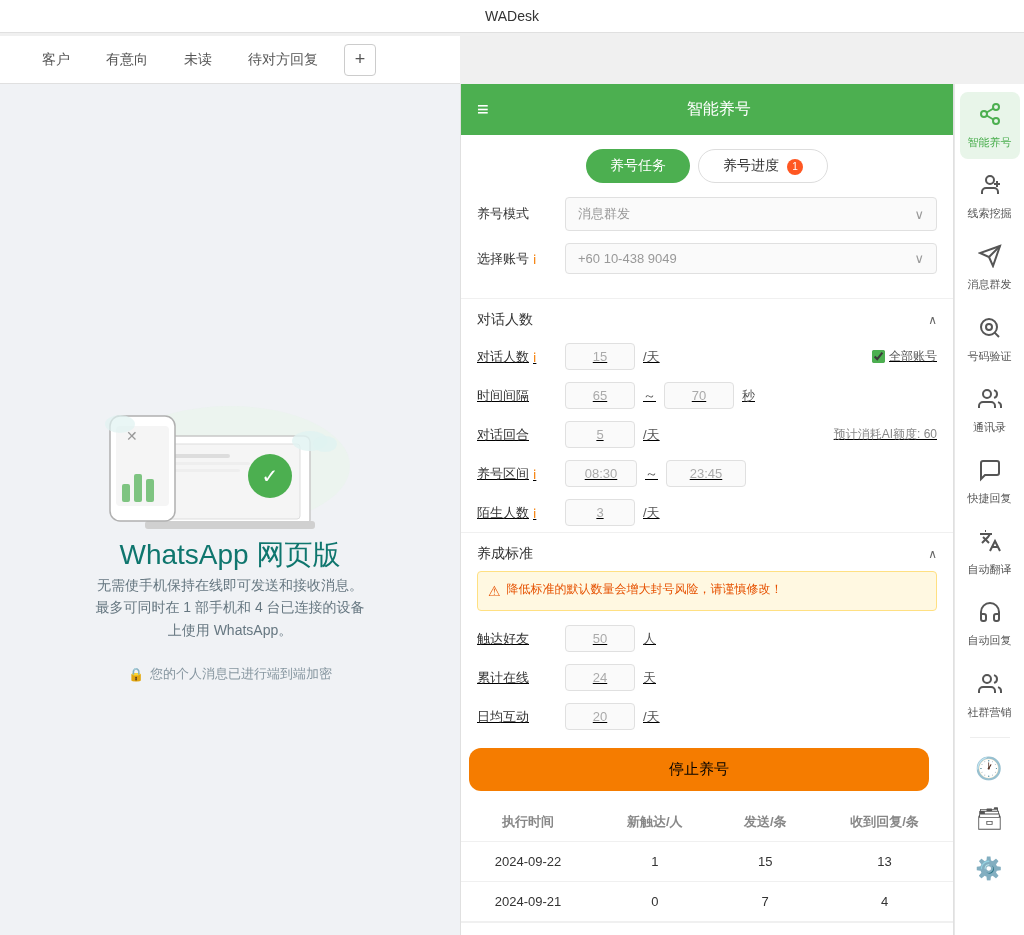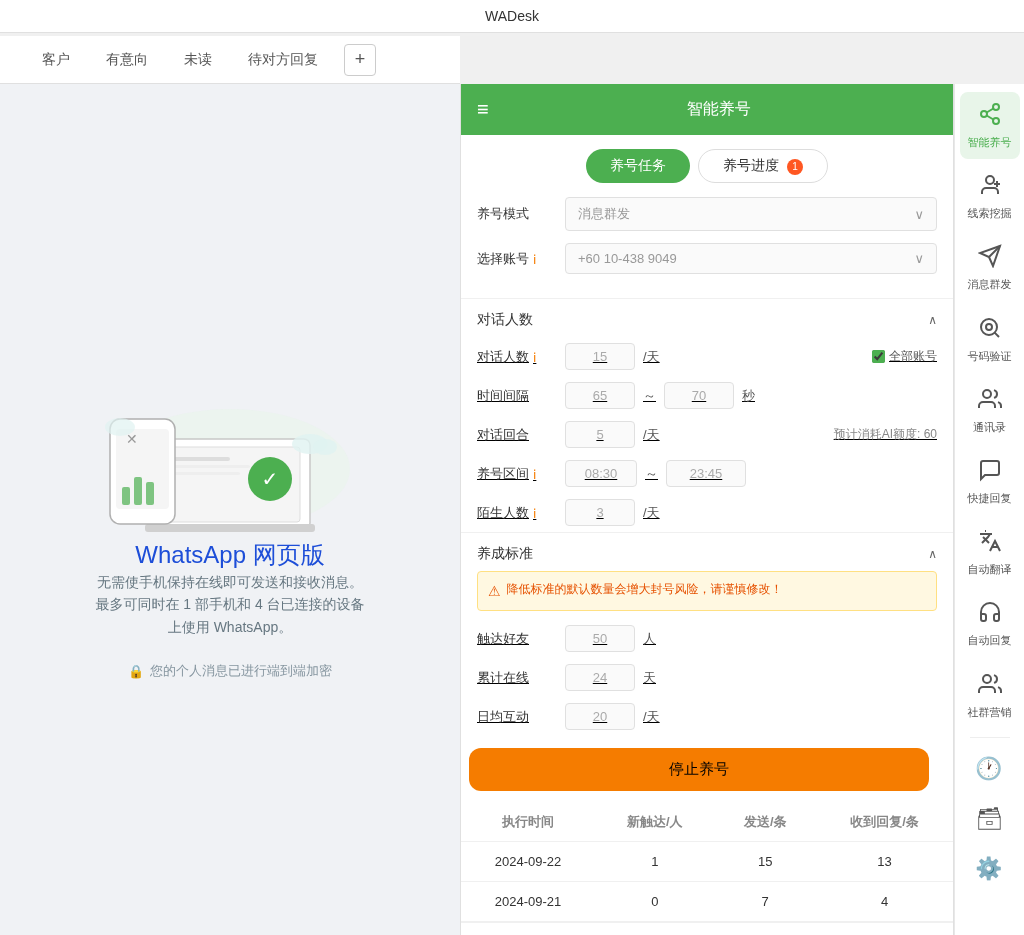--- a/index.html
+++ b/index.html
@@ -70,22 +70,22 @@
       display: flex;
       flex-direction: column;
       align-items: center;
       justify-content: center;
       padding: 40px;
       text-align: center;
       flex-shrink: 0;
     }
 
     .wa-title {
-      font-size: 24px;
-      color: #1d4ed8;
+      font-size: 28px;
+      color: #0f766e;
       margin-bottom: 0;
       font-weight: 400;
     }
     .wa-subtitle {
       font-size: 14px;
       color: #667781;
       line-height: 1.6;
       max-width: 320px;
     }
     .wa-security {

